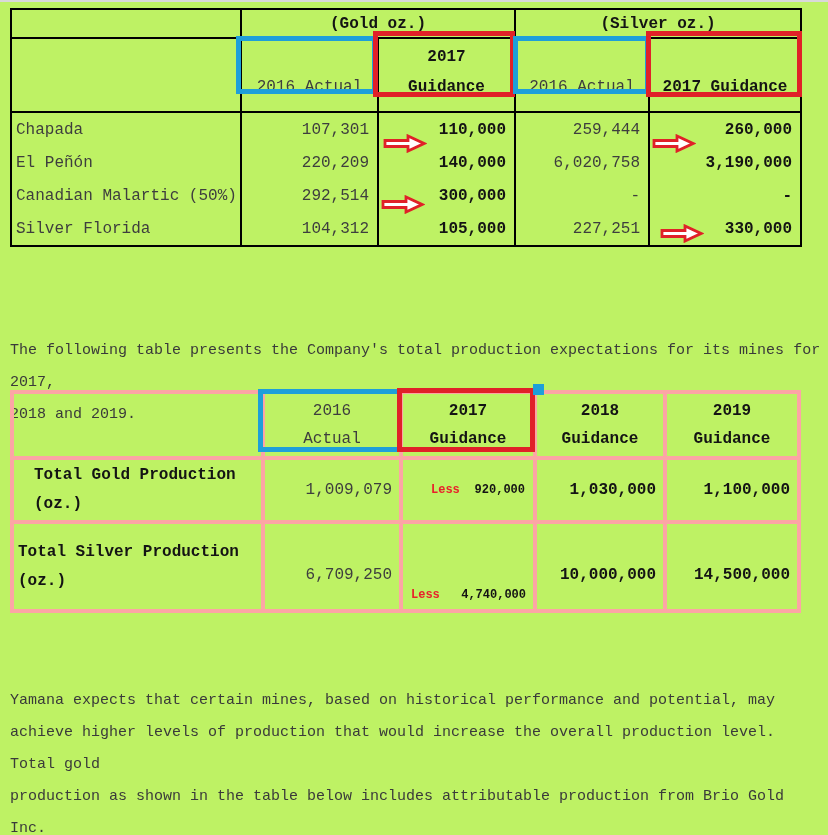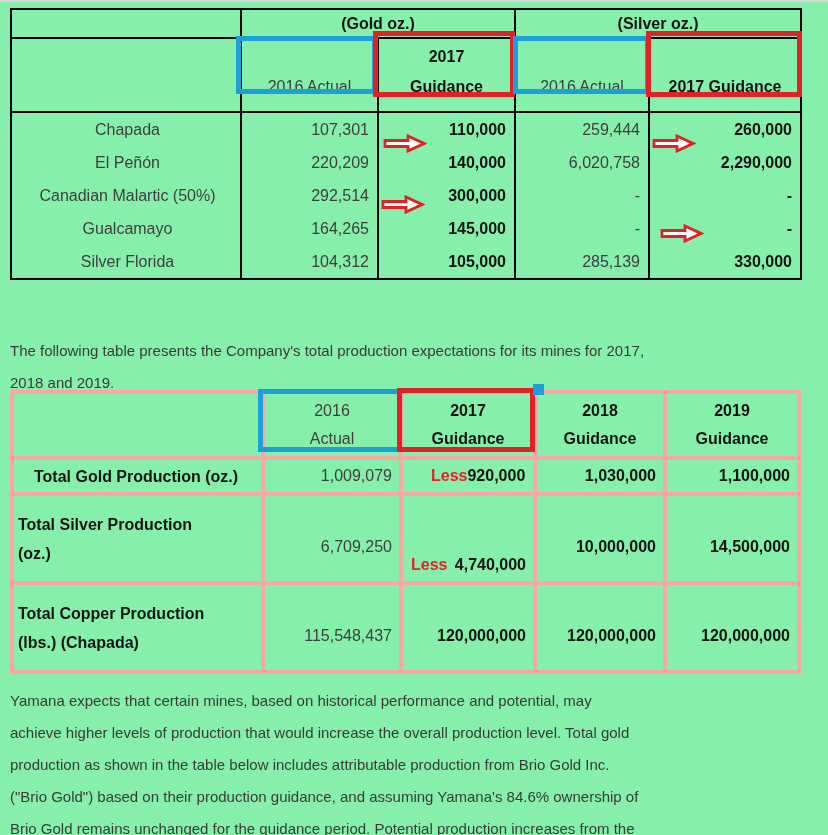--- a/index.html
+++ b/index.html
@@ -1,58 +1,58 @@
 <!DOCTYPE html>
 <html><head>
 <meta charset="utf-8">
 <style>
   html, body { margin: 0; padding: 0; background: #ffffff; }
   .page {
     position: relative;
     width: 828px;
     height: 835px;
-    background: #86efac;
-    font-family: Liberation Sans, sans-serif;
+    background: #bef264;
+    font-family: Liberation Mono, monospace;
     color: #3e3e3e;
     overflow: hidden;
   }
   .top-edge-line {
     position: absolute; left: 0; top: 0; width: 828px; height: 2px;
     background: #d9d9d9;
   }
 
   
   table { border-collapse: collapse; table-layout: fixed; }
   td, th { font-weight: normal; font-size: 16px; overflow: hidden; }
 
   
   .t1 { position: absolute; left: 10px; top: 8px; width: 790px; border: 2px solid #000; }
   .t1 th, .t1 td { border-left: 2px solid #000; border-right: 2px solid #000; }
   .t1 .ghead th { border-bottom: 2px solid #000; height: 25px; font-weight: bold; color: #141414; text-align: center; vertical-align: middle; }
   .t1 .chead th { border-bottom: 2px solid #000; height: 62px; vertical-align: bottom; text-align: center; padding-bottom: 9px; line-height: 30px; white-space: pre-line; }
   .t1 .chead th.bold { font-weight: bold; color: #141414; }
   .t1 td { height: 31px; vertical-align: middle; border-top: none; border-bottom: none; }
-  .t1 td.name { text-align: center; padding-left: 4px; }
+  .t1 td.name { text-align: left; padding-left: 4px; }
   .t1 td.num { text-align: right; padding-right: 8px; }
   .t1 td.bold { font-weight: bold; color: #141414; }
 
   
   .t2 { position: absolute; left: 10px; top: 390px; width: 787px; border: 2px solid #000; }
   .t2 th, .t2 td { border: 4px solid #fca5a5; }
   .t2 .chead th { height: 60px; text-align: center; vertical-align: middle; line-height: 28px; white-space: pre-line; font-weight: bold; color: #141414; }
   .t2 .chead th.reg { font-weight: normal; color: #3e3e3e; }
   .t2 td.label { font-weight: bold; color: #141414; text-align: left; padding-left: 4px; white-space: pre-line; line-height: 29px; vertical-align: middle; }
   .t2 td.num { text-align: right; padding-right: 7px; }
   .t2 td.bold { font-weight: bold; color: #141414; margin-left: 6px; }
   .t2 tr.r1 td { height: 30px; vertical-align: middle; padding-left: 20px; }
   .t2 tr.r2 td, .t2 tr.r3 td { height: 59px; }
   .t2 tr.r2 td.num, .t2 tr.r3 td.num { vertical-align: bottom; padding-bottom: 25px; }
   .less-wrap { display: flex; justify-content: space-between; align-items: baseline; padding: 0 7px 0 8px; }
-  .less { color: #e8212b; font-weight: bold; font-size: 16px; }
-  .less-val { font-weight: bold; color: #141414; font-size: 16px; }
+  .less { color: #e8212b; font-weight: bold; font-size: 12px; }
+  .less-val { font-weight: bold; color: #141414; font-size: 12px; }
 
   
   .para { position: absolute; left: 10px; width: 812px; font-size: 15px; line-height: 32px; color: #3a3a3a; white-space: pre-line; margin-top: 36px; }
   .para1 { top: 299px; }
   .para2 { top: 649px; }
 
   
   .ann-box { position: absolute; box-sizing: border-box; background: transparent; }
   .blue { border: 5px solid #1e9fd9; }
   .red  { border: 5px solid #e02128; }
@@ -92,41 +92,34 @@
       <td class="num">107,301</td>
       <td class="num bold">110,000</td>
       <td class="num">259,444</td>
       <td class="num bold">260,000</td>
     </tr>
     <tr>
       <td class="name">El Peñón</td>
       <td class="num">220,209</td>
       <td class="num bold">140,000</td>
       <td class="num">6,020,758</td>
-      <td class="num bold">2,290,000</td>
+      <td class="num bold">3,190,000</td>
     </tr>
     <tr>
       <td class="name">Canadian Malartic (50%)</td>
       <td class="num">292,514</td>
       <td class="num bold">300,000</td>
       <td class="num">-</td>
       <td class="num bold">-</td>
     </tr>
     <tr>
-      <td class="name">Gualcamayo</td>
-      <td class="num">164,265</td>
-      <td class="num bold">145,000</td>
-      <td class="num">-</td>
-      <td class="num bold">-</td>
-    </tr>
-    <tr>
       <td class="name">Silver Florida</td>
       <td class="num">104,312</td>
       <td class="num bold">105,000</td>
-      <td class="num">285,139</td>
+      <td class="num">227,251</td>
       <td class="num bold">330,000</td>
     </tr>
   </tbody>
     </table>
 
   <div class="ann-box blue" style="left:236px; top:36px; width:141px; height:58px;"></div>
   <div class="ann-box red" style="left:373px; top:31px; width:142px; height:66px;"></div>
   <div class="ann-box blue" style="left:513px; top:36px; width:137px; height:58px;"></div>
   <div class="ann-box red" style="left:646px; top:31px; width:156px; height:66px;"></div>
 
@@ -184,28 +177,20 @@
       <td class="num">6,709,250</td>
       <td class="num" style="vertical-align:bottom; padding:0 0 7px 0;">
         <div class="less-wrap">
           <span class="less">Less</span>
           <span class="less-val">4,740,000</span>
         </div>
       </td>
       <td class="num bold">10,000,000</td>
       <td class="num bold">14,500,000</td>
     </tr>
-    <tr class="r3">
-      <td class="label">Total Copper Production
-(lbs.) (Chapada)</td>
-      <td class="num">115,548,437</td>
-      <td class="num bold">120,000,000</td>
-      <td class="num bold">120,000,000</td>
-      <td class="num bold">120,000,000</td>
-    </tr>
   </tbody>
     </table>
 
   <div class="ann-box blue" style="left:258px; top:389px; width:144px; height:63px;"></div>
   <div class="ann-box red" style="left:397px; top:388px; width:138px; height:64px;"></div>
   <div class="blue-sq"></div>
 
   <div class="para para2">Yamana expects that certain mines, based on historical performance and potential, may
 achieve higher levels of production that would increase the overall production level. Total gold
 production as shown in the table below includes attributable production from Brio Gold Inc.

